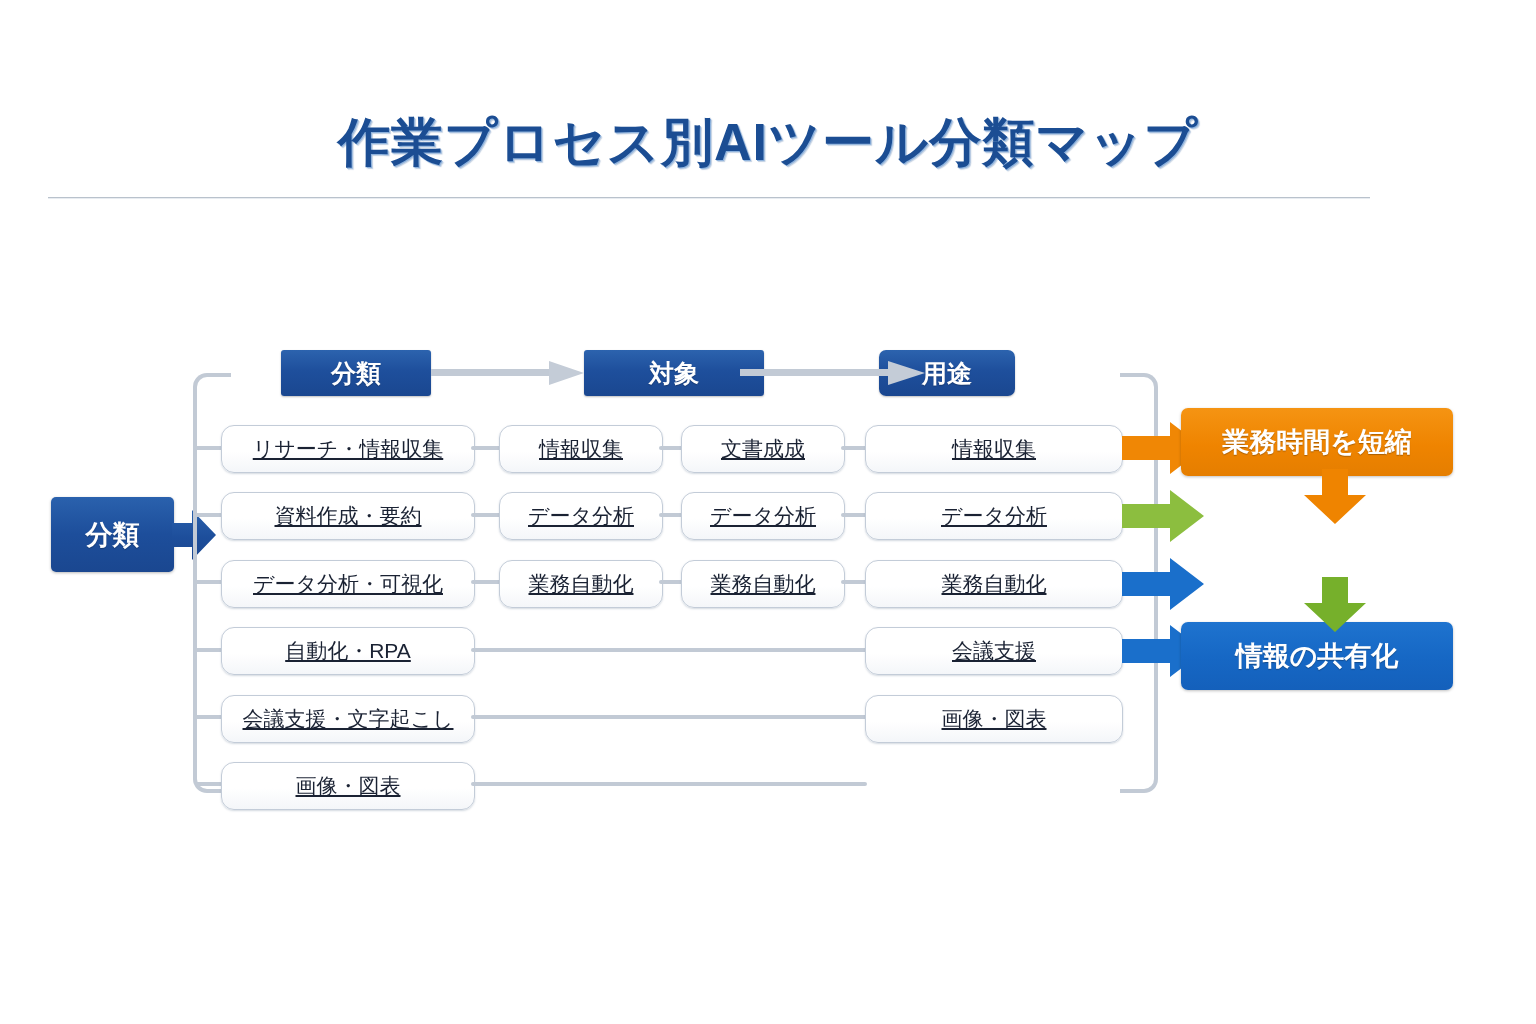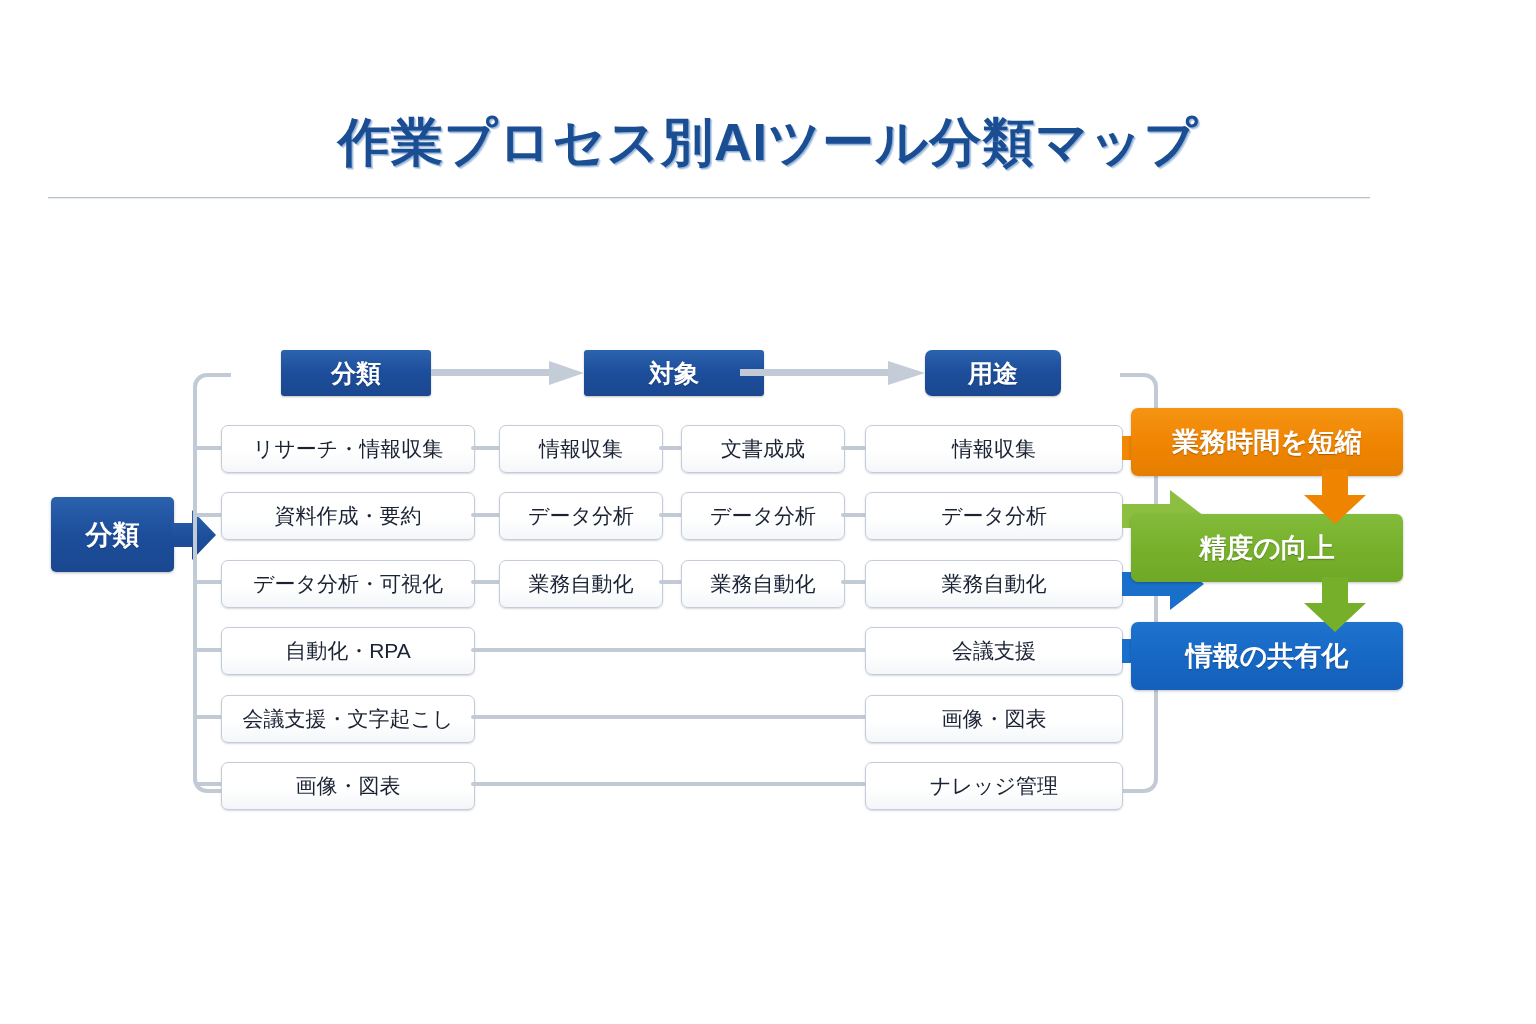--- a/index.html
+++ b/index.html
@@ -26,27 +26,28 @@
   
   .hdr{
     position:absolute;height:46px;border-radius:3px;
     background:linear-gradient(to bottom,#2c63ae 0%,#1e4f9c 45%,#1a4790 100%);
     color:#fff;font-size:25px;font-weight:bold;
     display:flex;align-items:center;justify-content:center;
     box-shadow:0 1px 2px rgba(0,0,0,.25);
     text-shadow:0 1px 1px rgba(0,0,0,.25);
   }
   .cell{
-    position:absolute;height:46px;border-radius:7px;
+    position:absolute;height:46px;border-radius:13px;
     background:linear-gradient(to bottom,#ffffff 0%,#ffffff 55%,#f4f6f9 100%);
     border:1px solid #c3ccd8;
     box-shadow:0 1px 2px rgba(130,145,165,.35);
     color:#1a2233;font-size:21px;
     display:flex;align-items:center;justify-content:center;
     white-space:nowrap;
+    text-decoration:underline;
   }
   .cell.wide{font-size:21px;}
 
   
   #entry-box{
     position:absolute;left:51px;top:497px;width:123px;height:75px;border-radius:5px;
     background:linear-gradient(to bottom,#2a61ad 0%,#1d4e9b 50%,#1a4790 100%);
     color:#fff;font-size:27px;font-weight:bold;
     display:flex;align-items:center;justify-content:center;
     box-shadow:0 1px 3px rgba(0,0,0,.28);
@@ -67,21 +68,21 @@
     position:absolute;border:4px solid #c2cad5;border-left:none;
     border-top-right-radius:14px;border-bottom-right-radius:14px;
     background:transparent;
   }
 
   
   .grey-arrow{position:absolute;}
 
   
   .out{
-    position:absolute;left:1131px;width:272px;height:68px;border-radius:7px;
+    position:absolute;left:1181px;width:272px;height:68px;border-radius:7px;
     color:#fff;font-size:27px;font-weight:bold;
     display:flex;align-items:center;justify-content:center;
     box-shadow:0 1px 3px rgba(0,0,0,.25);
     text-shadow:0 1px 1px rgba(0,0,0,.28);
     white-space:nowrap;
   }
   #out-0{top:408px;background:linear-gradient(to bottom,#f59413 0%,#ef8400 55%,#e57e00 100%);}
   #out-1{top:514px;background:linear-gradient(to bottom,#83bb3a 0%,#76b02b 55%,#6fa827 100%);}
   #out-2{top:622px;background:linear-gradient(to bottom,#1e73cf 0%,#1667c4 55%,#1460bb 100%);}
 
@@ -107,21 +108,21 @@
     </defs>
     <path d="M0,15 L20,15 L20,2 L44,27 L20,52 L20,39 L0,39 Z" fill="url(#gEntry)"></path>
   </svg>
 
   <div class="spine" style="left:193px;top:373px;width:34px;height:412px;"></div>
 
   <div class="spine-r" style="left:1120px;top:373px;width:34px;height:412px;"></div>
 
   <div class="hdr" id="hdr-0" style="left:281px;top:350px;width:150px;">分類</div>
   <div class="hdr" id="hdr-1" style="left:584px;top:350px;width:180px;">対象</div>
-  <div class="hdr" id="hdr-2" style="left:925px;top:350px;width:136px;border-radius:7px;">用途</div>
+  <div class="hdr" id="hdr-2" style="left:879px;top:350px;width:136px;border-radius:7px;">用途</div>
 
   <svg class="grey-arrow" style="left:431px;top:361px;width:153px;height:24px;" viewBox="0 0 153 24">
     <rect x="0" y="8" width="122" height="7" fill="#c2cad5"></rect>
     <path d="M118,0 L153,12 L118,24 Z" fill="#c4ccd7"></path>
   </svg>
   <svg class="grey-arrow" style="left:740px;top:361px;width:185px;height:24px;" viewBox="0 0 185 24">
     <rect x="0" y="8" width="150" height="7" fill="#c2cad5"></rect>
     <path d="M148,0 L185,12 L148,24 Z" fill="#c4ccd7"></path>
   </svg>
 
@@ -161,37 +162,35 @@
 
   <div class="line" style="left:841px;top:446px;width:26px;"></div>
   <div class="line" style="left:841px;top:513px;width:26px;"></div>
   <div class="line" style="left:841px;top:580px;width:26px;"></div>
 
   <div class="cell" style="left:865px;top:425px;width:256px;">情報収集</div>
   <div class="cell" style="left:865px;top:492px;width:256px;">データ分析</div>
   <div class="cell" style="left:865px;top:560px;width:256px;">業務自動化</div>
   <div class="cell" style="left:865px;top:627px;width:256px;">会議支援</div>
   <div class="cell" style="left:865px;top:695px;width:256px;">画像・図表</div>
-  <div class="cell" style="left:865px;top:762px;width:256px;">ナレッジ管理</div>
 
   <svg class="big-arrow" style="left:1122px;top:420px;width:82px;height:56px;" viewBox="0 0 82 56">
     <path d="M0,16 L48,16 L48,2 L82,28 L48,54 L48,40 L0,40 Z" fill="#f08705"></path>
   </svg>
   <svg class="big-arrow" style="left:1122px;top:488px;width:82px;height:56px;" viewBox="0 0 82 56">
     <path d="M0,16 L48,16 L48,2 L82,28 L48,54 L48,40 L0,40 Z" fill="#8cbe3f"></path>
   </svg>
   <svg class="big-arrow" style="left:1122px;top:556px;width:82px;height:56px;" viewBox="0 0 82 56">
     <path d="M0,16 L48,16 L48,2 L82,28 L48,54 L48,40 L0,40 Z" fill="#1a6fcb"></path>
   </svg>
   <svg class="big-arrow" style="left:1122px;top:623px;width:82px;height:56px;" viewBox="0 0 82 56">
     <path d="M0,16 L48,16 L48,2 L82,28 L48,54 L48,40 L0,40 Z" fill="#1a6fcb"></path>
   </svg>
 
   <div class="out" id="out-0">業務時間を短縮</div>
-  <div class="out" id="out-1">精度の向上</div>
   <div class="out" id="out-2">情報の共有化</div>
 
   <svg class="down-arrow" style="left:1302px;top:469px;width:66px;height:55px;" viewBox="0 0 66 55">
     <path d="M20,0 L46,0 L46,26 L64,26 L33,55 L2,26 L20,26 Z" fill="#ef8400"></path>
   </svg>
   <svg class="down-arrow" style="left:1302px;top:577px;width:66px;height:55px;" viewBox="0 0 66 55">
     <path d="M20,0 L46,0 L46,26 L64,26 L33,55 L2,26 L20,26 Z" fill="#76b02b"></path>
   </svg>
 
 </div>

